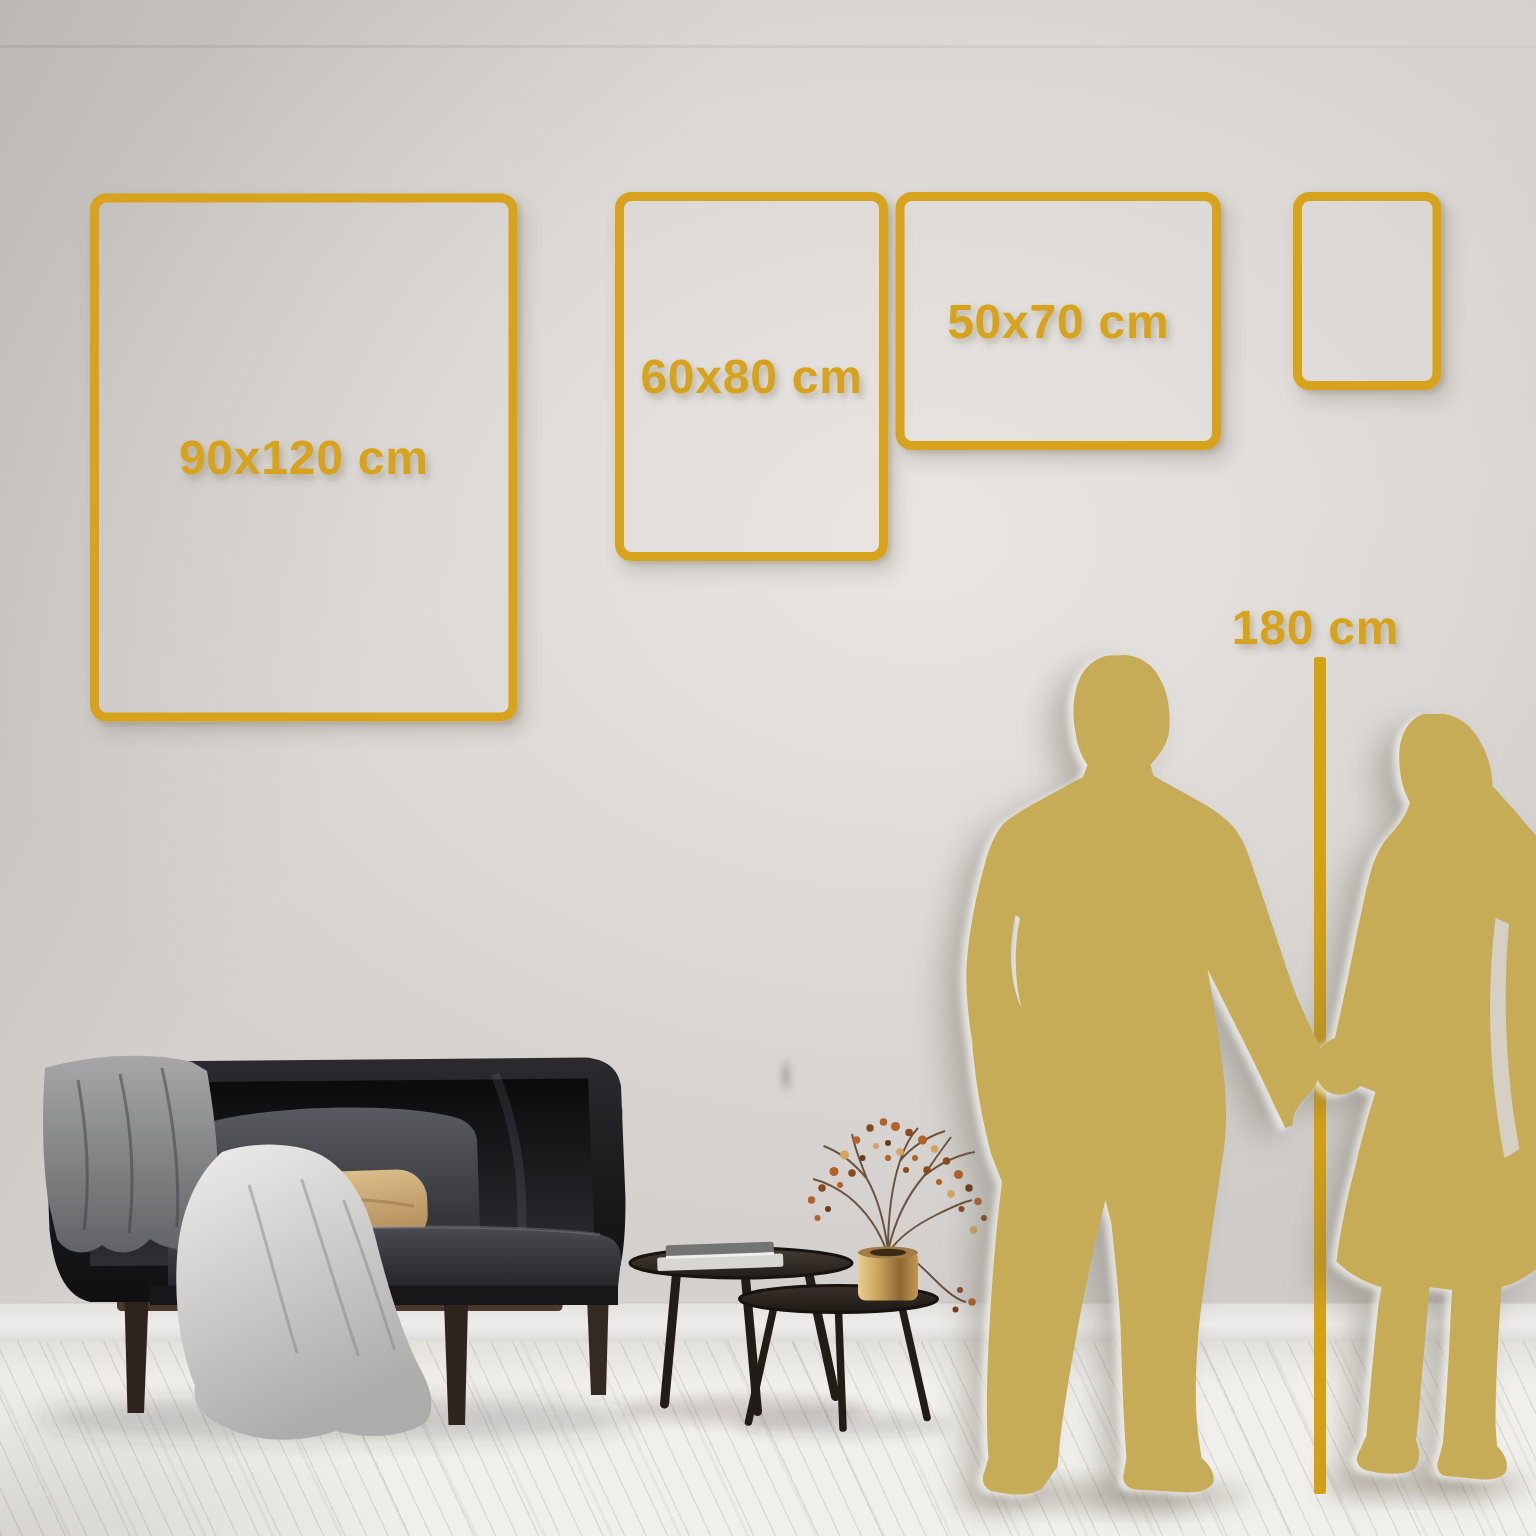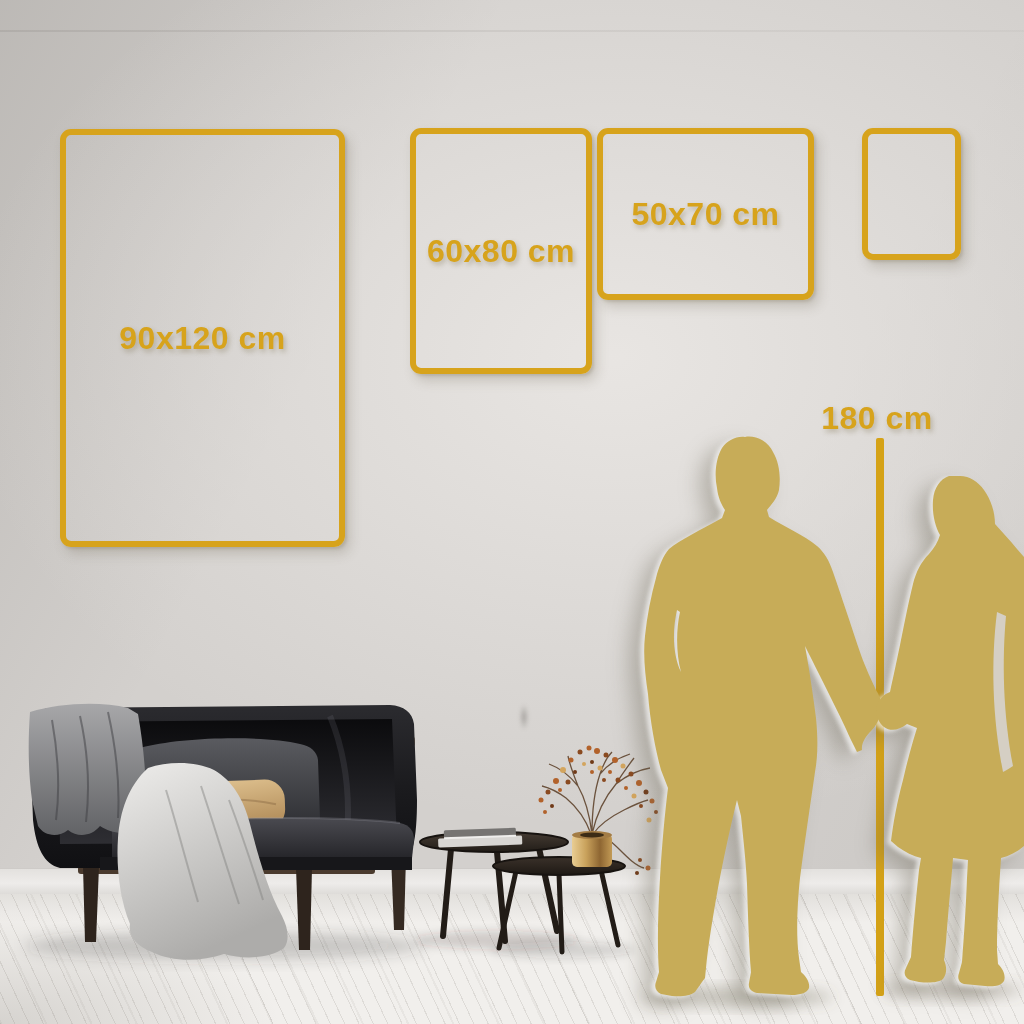--- a/index.html
+++ b/index.html
@@ -38,21 +38,21 @@
     position:absolute;z-index:2;box-sizing:border-box;
     border:6px solid var(--gold,#d7a31c);border-radius:11px;
     box-shadow:5px 7px 12px rgba(110,100,78,0.24), 2px 2px 3px rgba(118,104,72,0.22);
     display:flex;align-items:center;justify-content:center;
   }
   .frame-label,.floating-label{
     color:var(--gold,#d7a31c);font-weight:700;font-size:32px;letter-spacing:0.5px;
     text-shadow:2px 3px 5px rgba(122,108,74,0.38);white-space:nowrap;
   }
   .floating-label{position:absolute;z-index:4;text-align:center;}
-  #frame-90x120{left:60px;top:129px;width:285px;height:418px;}
+  #frame-90x120{left:60px;top:129px;width:285px;height:352px;}
   #frame-60x80 {left:374px;top:128px;width:182px;height:246px;margin-left:36px;}
   #frame-50x70 {left:597px;top:128px;width:217px;height:172px;}
   #frame-30x40 {left:862px;top:128px;width:99px;height:132px;}
   #label-30x40 {left:832px;top:270px;width:160px;}
   #label-180cm {left:807px;top:400px;width:140px;text-align:center;}
   
   .scene-svg{position:absolute;left:0;top:0;width:1024px;height:1024px;z-index:3;}
   .couple{filter:drop-shadow(-4px 2px 2px rgba(255,255,255,0.65)) drop-shadow(-13px 9px 10px rgba(108,102,88,0.38));}
 </style>
 </head>

